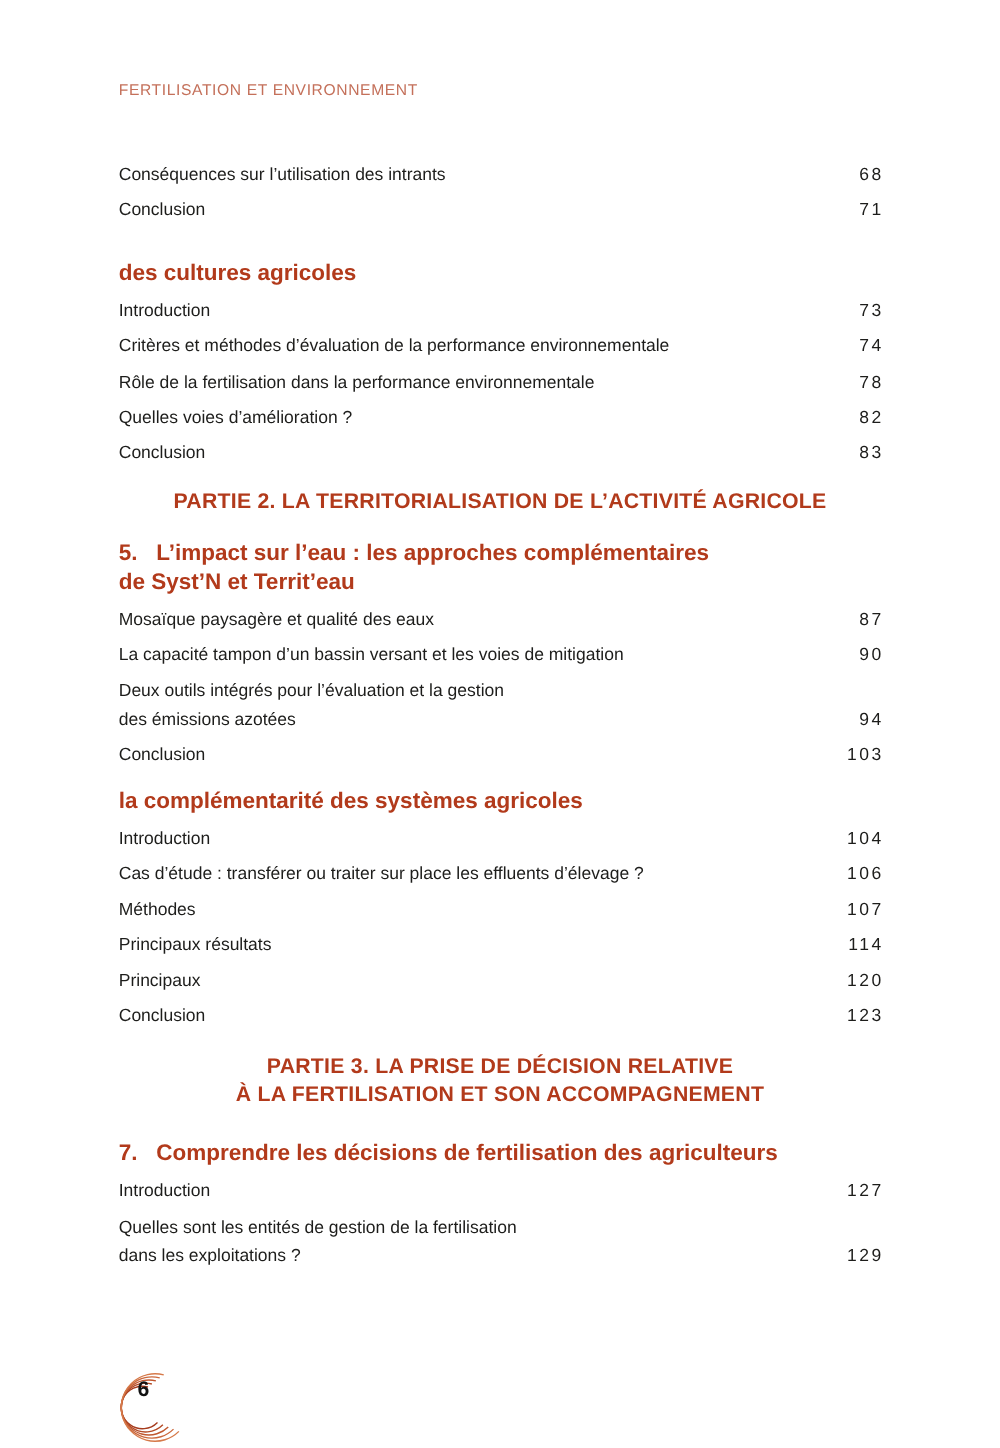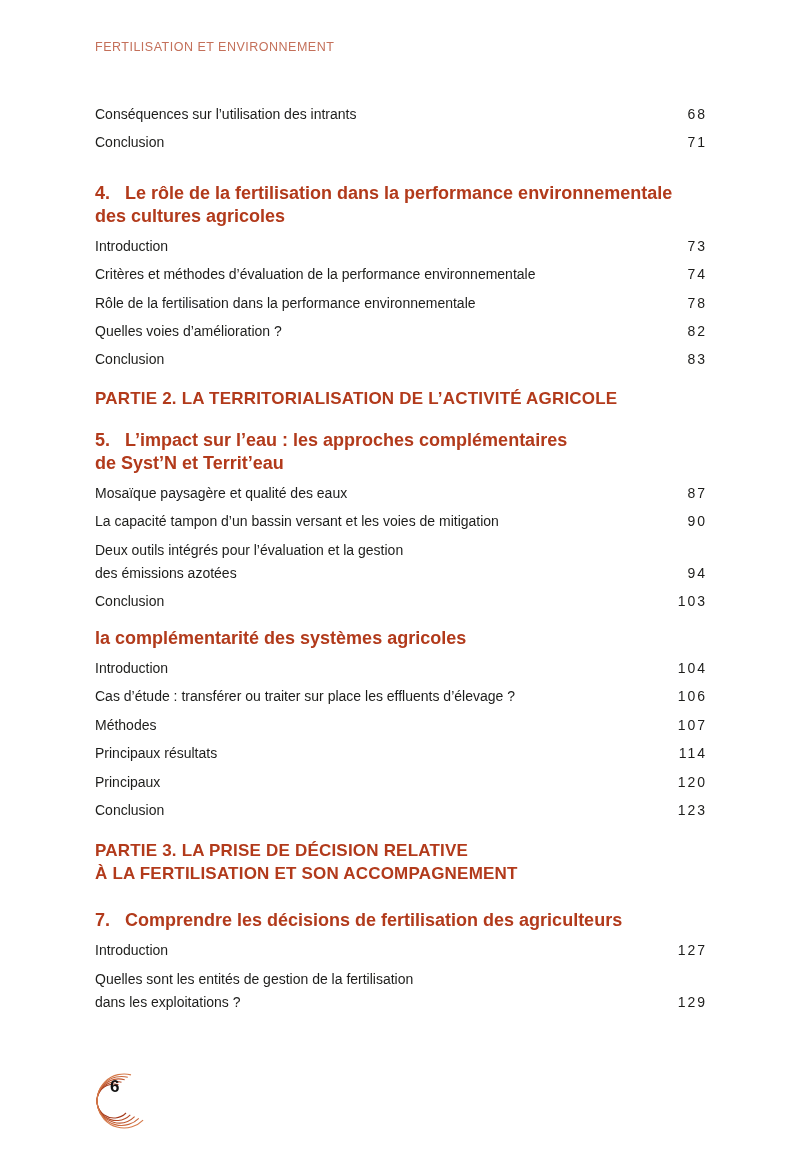--- a/index.html
+++ b/index.html
@@ -12,20 +12,21 @@
     height: 1158px;
     overflow: hidden;
     font-family: "Liberation Sans", sans-serif;
     -webkit-font-smoothing: antialiased;
   }
   .page {
     position: relative;
     width: 800px;
     height: 860px;
     background: #ffffff;
+    margin-top: 25px;
   }
   .content {
     position: absolute;
     left: 95px;
     top: 0;
     width: 610px;
   }
   .running-head {
     margin-top: 40px;
     font-size: 12.5px;
@@ -65,20 +66,21 @@
     display: inline-block;
     min-width: 30px;
   }
   .part {
     font-weight: bold;
     font-size: 17px;
     line-height: 23px;
     letter-spacing: 0.2px;
     color: #b23a1b;
     white-space: nowrap;
+    text-align: center;
   }
 
   .footer-logo {
     position: absolute;
     left: 93px;
     top: 1068px;
     width: 56px;
     height: 66px;
   }
   .footer-logo svg { position: absolute; left: 0; top: 0; }
@@ -104,21 +106,20 @@
       <div class="row">
         <span class="label">Conséquences sur l’utilisation des intrants</span>
         <span class="pagenum">68</span>
       </div>
       <div class="row">
         <span class="label">Conclusion</span>
         <span class="pagenum">71</span>
       </div>
 
       <div class="chapter" style="margin-top:25px">
-        <div><span class="num">4.</span><span>Le rôle de la fertilisation dans la performance environnementale</span></div>
         <div>des cultures agricoles</div>
       </div>
 
       <div class="row">
         <span class="label">Introduction</span>
         <span class="pagenum">73</span>
       </div>
       <div class="row">
         <span class="label">Critères et méthodes d’évaluation de la performance environnementale</span>
         <span class="pagenum">74</span>

